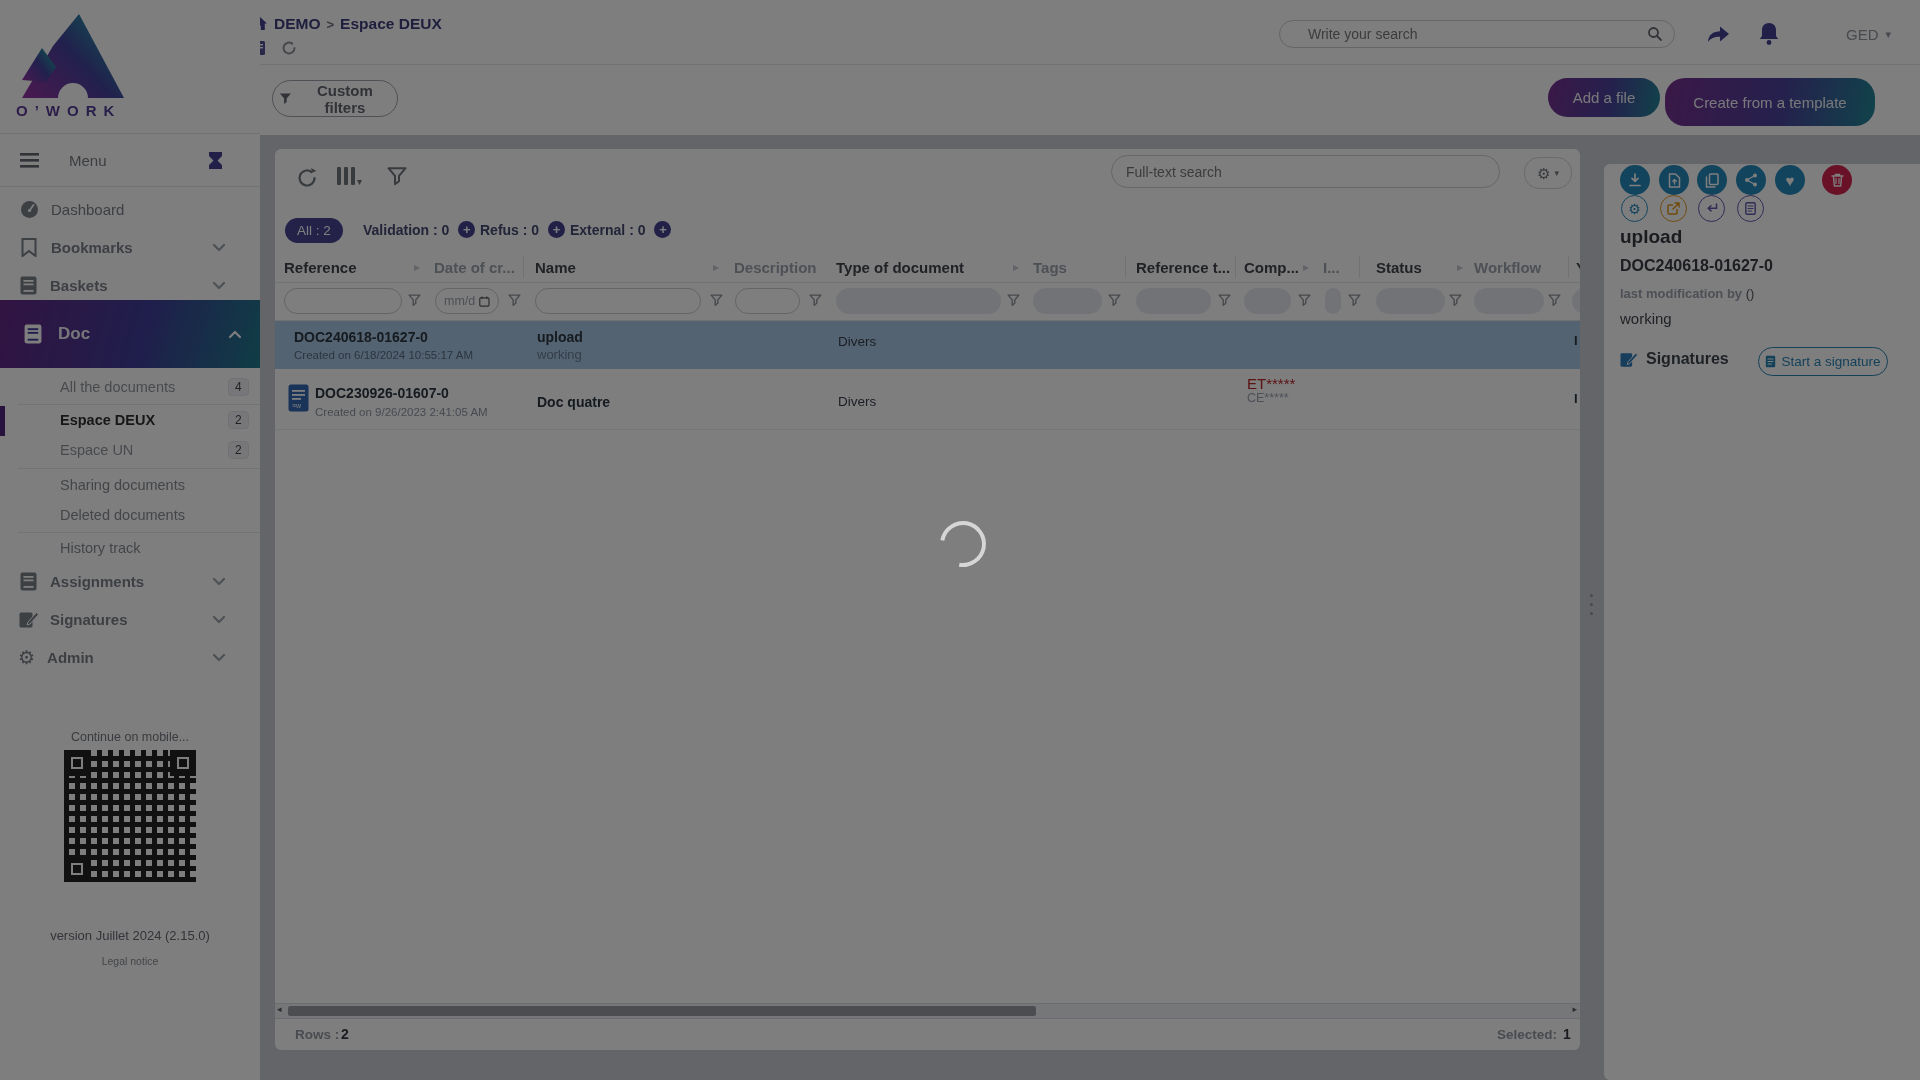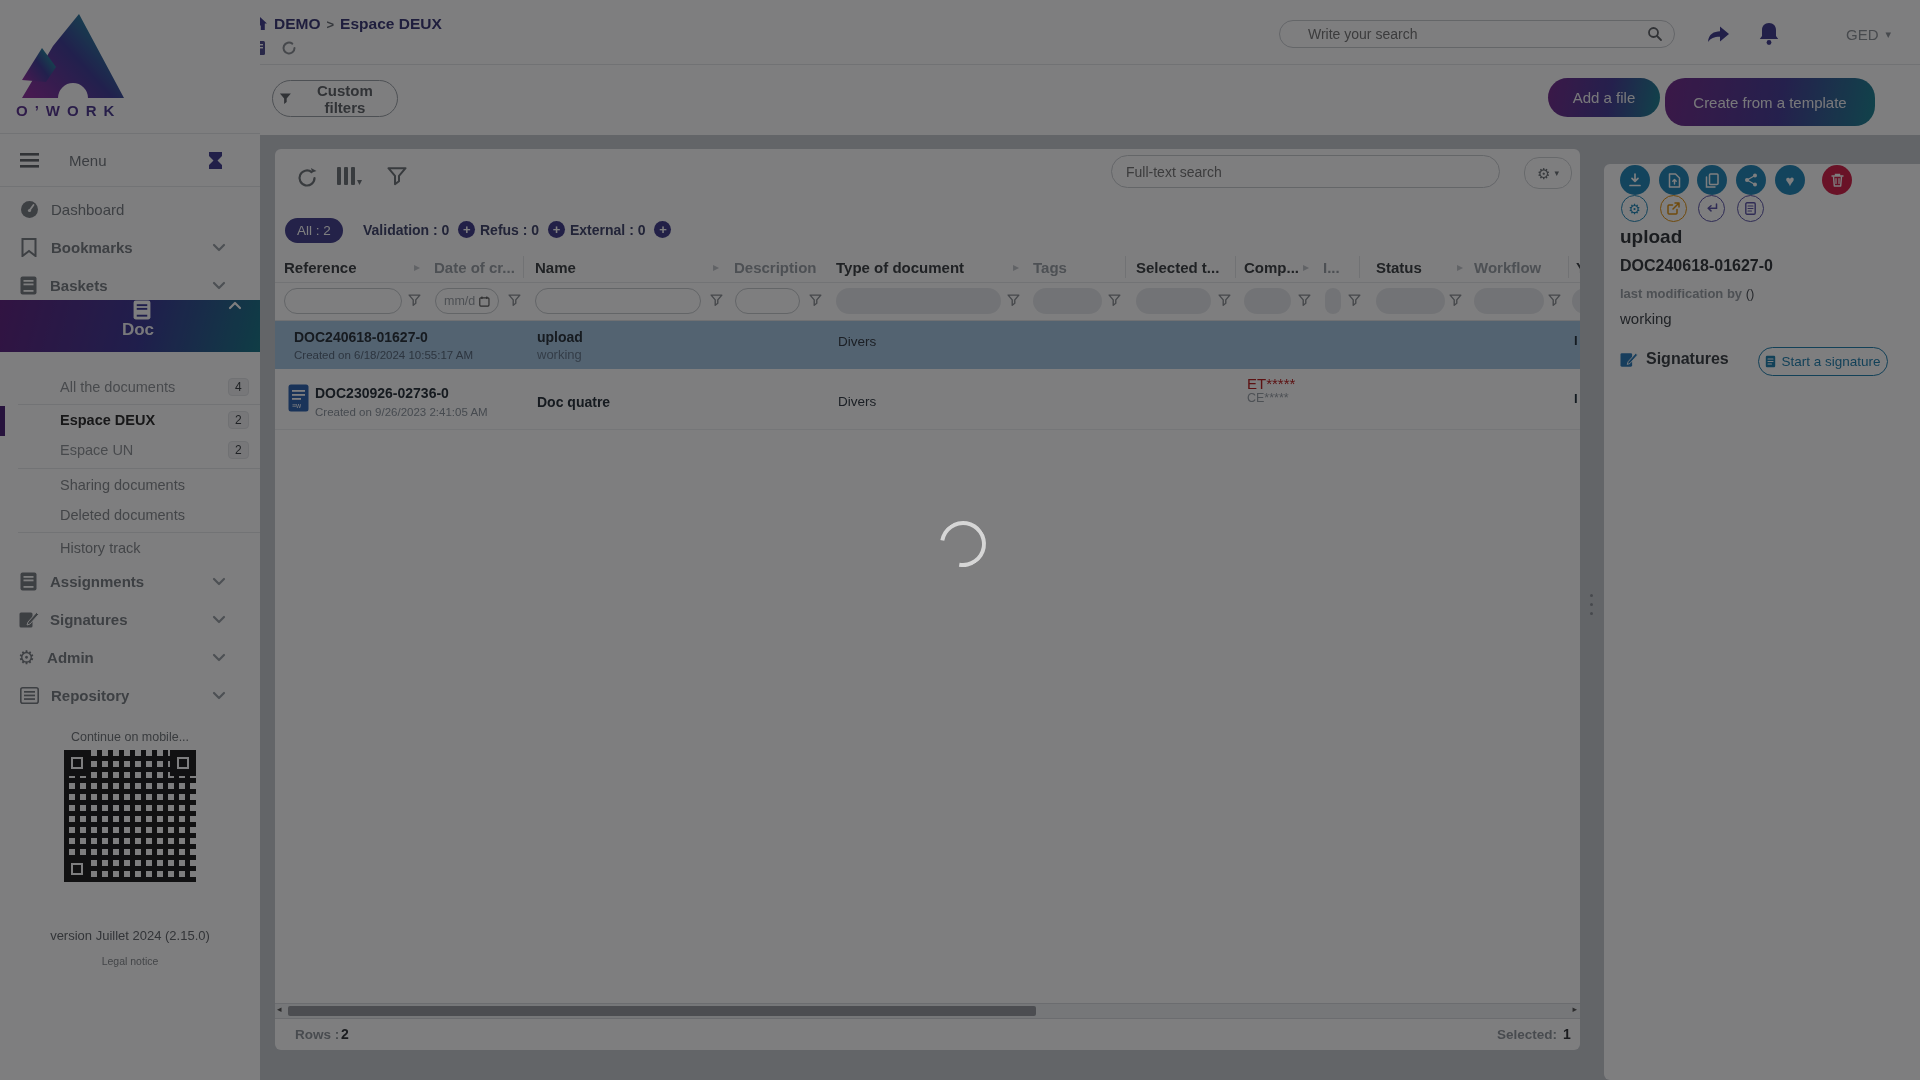--- a/index.html
+++ b/index.html
@@ -157,21 +157,21 @@
           <rect x="3.5" y="4" width="10" height="1.8" fill="#fff"></rect>
           <rect x="3.5" y="7.5" width="10" height="1.8" fill="#fff"></rect>
           <rect x="3.5" y="14" width="10" height="1.8" fill="#fff"></rect>
         </svg>
       <span class="side-label" style="margin-left:13px;">Baskets</span>
       <svg class="abs" style="left:212px;" width="14" height="11" viewBox="0 0 14 11">
           <polyline class="chev" points="2,3 7,8 12,3"></polyline>
         </svg>
     </div>
 
-    <div class="abs docband" style="left:0;top:300px;width:260px;height:52px;display:flex;align-items:center;flex-direction:column;">
+    <div class="abs docband" style="left:0;top:300px;width:260px;height:68px;display:flex;align-items:center;">
       <svg style="margin-left:24px;" width="18" height="20" viewBox="0 0 17 19">
           <rect x="0.5" y="0.5" width="16" height="18" rx="2" fill="#ffffff"></rect>
           <rect x="3.5" y="4" width="10" height="1.8" fill="#3a3894"></rect>
           <rect x="3.5" y="7.5" width="10" height="1.8" fill="#3a3894"></rect>
           <rect x="3.5" y="14" width="10" height="1.8" fill="#3a3894"></rect>
         </svg>
       <span style="margin-left:16px;font-size:17px;font-weight:700;color:#f2f2f6;">Doc</span>
       <svg class="abs" style="left:228px;" width="14" height="11" viewBox="0 0 14 11">
           <polyline points="2,8 7,3 12,8" style="stroke:#fff;stroke-width:2.2;fill:none;stroke-linecap:round;stroke-linejoin:round;"></polyline>
         </svg>
@@ -221,32 +221,20 @@
           <path d="M9 12L17.5 2.5l2 2L11 14l-3 1z" fill="#787d83" stroke="#fff" stroke-width="1"></path>
         </svg>
       <span class="side-label" style="margin-left:11px;">Signatures</span>
       <svg class="abs" style="left:212px;" width="14" height="11" viewBox="0 0 14 11">
           <polyline class="chev" points="2,3 7,8 12,3"></polyline>
         </svg>
     </div>
     <div class="abs" style="left:0;top:638px;width:260px;height:38px;display:flex;align-items:center;">
       <span style="margin-left:18px;font-size:19px;color:#787d83;line-height:1;">⚙</span>
       <span class="side-label" style="margin-left:12px;">Admin</span>
-      <svg class="abs" style="left:212px;" width="14" height="11" viewBox="0 0 14 11">
-          <polyline class="chev" points="2,3 7,8 12,3"></polyline>
-        </svg>
-    </div>
-    <div class="abs" style="left:0;top:676px;width:260px;height:38px;display:flex;align-items:center;">
-      <svg style="margin-left:20px;" width="19" height="17" viewBox="0 0 19 17">
-          <rect x="0.8" y="0.8" width="17.4" height="15.4" rx="2" fill="none" stroke="#787d83" stroke-width="1.6"></rect>
-          <rect x="4" y="4" width="11" height="1.7" fill="#787d83"></rect>
-          <rect x="4" y="7.6" width="11" height="1.7" fill="#787d83"></rect>
-          <rect x="4" y="11.2" width="11" height="1.7" fill="#787d83"></rect>
-        </svg>
-      <span class="side-label" style="margin-left:12px;">Repository</span>
       <svg class="abs" style="left:212px;" width="14" height="11" viewBox="0 0 14 11">
           <polyline class="chev" points="2,3 7,8 12,3"></polyline>
         </svg>
     </div>
 
     <div class="abs" style="left:0;top:730px;width:260px;text-align:center;font-size:12.5px;color:#6f7478;">Continue on mobile...</div>
     <div class="abs qr" style="left:64px;top:750px;width:132px;height:132px;">
       <div class="finder" style="left:0;top:0;"></div>
       <div class="finder" style="right:0;top:0;"></div>
       <div class="finder" style="left:0;bottom:0;"></div>
@@ -300,21 +288,21 @@
       <span class="abs caret" style="left:139px;top:8px;">▸</span>
       <span class="abs colhead light" style="left:159px;top:7px;">Date of cr...</span>
       <div class="abs vsep" style="left:248px;top:4px;height:22px;"></div>
       <span class="abs colhead" style="left:260px;top:7px;">Name</span>
       <span class="abs caret" style="left:438px;top:8px;">▸</span>
       <span class="abs colhead light" style="left:459px;top:7px;">Description</span>
       <span class="abs colhead" style="left:561px;top:7px;">Type of document</span>
       <span class="abs caret" style="left:738px;top:8px;">▸</span>
       <span class="abs colhead light" style="left:758px;top:7px;">Tags</span>
       <div class="abs vsep" style="left:850px;top:4px;height:22px;"></div>
-      <span class="abs colhead" style="left:861px;top:7px;">Selected t...</span>
+      <span class="abs colhead" style="left:861px;top:7px;">Reference t...</span>
       <div class="abs vsep" style="left:960px;top:4px;height:22px;"></div>
       <span class="abs colhead" style="left:969px;top:7px;">Comp...</span>
       <span class="abs caret" style="left:1028px;top:8px;">▸</span>
       <span class="abs colhead light" style="left:1048px;top:7px;">I...</span>
       <div class="abs vsep" style="left:1084px;top:4px;height:22px;"></div>
       <span class="abs colhead" style="left:1101px;top:7px;">Status</span>
       <span class="abs caret" style="left:1182px;top:8px;">▸</span>
       <span class="abs colhead light" style="left:1199px;top:7px;">Workflow</span>
       <div class="abs vsep" style="left:1293px;top:4px;height:22px;"></div>
       <span class="abs colhead" style="left:1301px;top:7px;">Y...</span>
@@ -384,21 +372,21 @@
     </div>
 
     <div class="abs" style="left:0;top:220px;width:1305px;height:60px;border-bottom:1px solid #eceef0;">
       <svg class="abs" style="left:13px;top:15px;" width="21" height="28" viewBox="0 0 21 28">
         <rect x="0.5" y="0.5" width="20" height="27" rx="2.5" fill="#2d62b0"></rect>
         <rect x="4" y="6" width="13" height="1.8" fill="#fff"></rect>
           <rect x="4" y="10" width="13" height="1.8" fill="#fff"></rect>
           <rect x="4" y="14" width="9" height="1.8" fill="#fff"></rect>
         <text x="4" y="24" font-size="7" fill="#fff" font-family="Liberation Sans, sans-serif">≡w</text>
       </svg>
-      <span class="abs rowtxt" style="left:40px;top:16px;">DOC230926-02736-0</span>
+      <span class="abs rowtxt" style="left:40px;top:16px;">DOC230926-01607-0</span>
       <span class="abs rowsub" style="left:40px;top:37px;">Created on 9/26/2023 2:41:05 AM</span>
       <span class="abs rowtxt" style="left:262px;top:25px;font-weight:700;">Doc quatre</span>
       <span class="abs" style="left:563px;top:25px;font-size:13.5px;color:#313a43;">Divers</span>
       <span class="abs" style="left:972px;top:6px;font-size:15px;color:#b91c1c;">ET*****</span>
       <span class="abs" style="left:972px;top:22px;font-size:12.5px;color:#9aa1a8;">CE*****</span>
       <span class="abs" style="left:1299px;top:22px;width:6px;overflow:hidden;font-size:13px;font-weight:700;color:#22303c;">I</span>
     </div>
 
     <div class="abs" style="left:0;top:854px;width:1305px;height:14px;background:#eef0f2;border-top:1px solid #d8dadd;border-bottom:1px solid #d8dadd;">
       <span class="abs" style="left:2px;top:0px;font-size:9px;color:#555;">◂</span>

